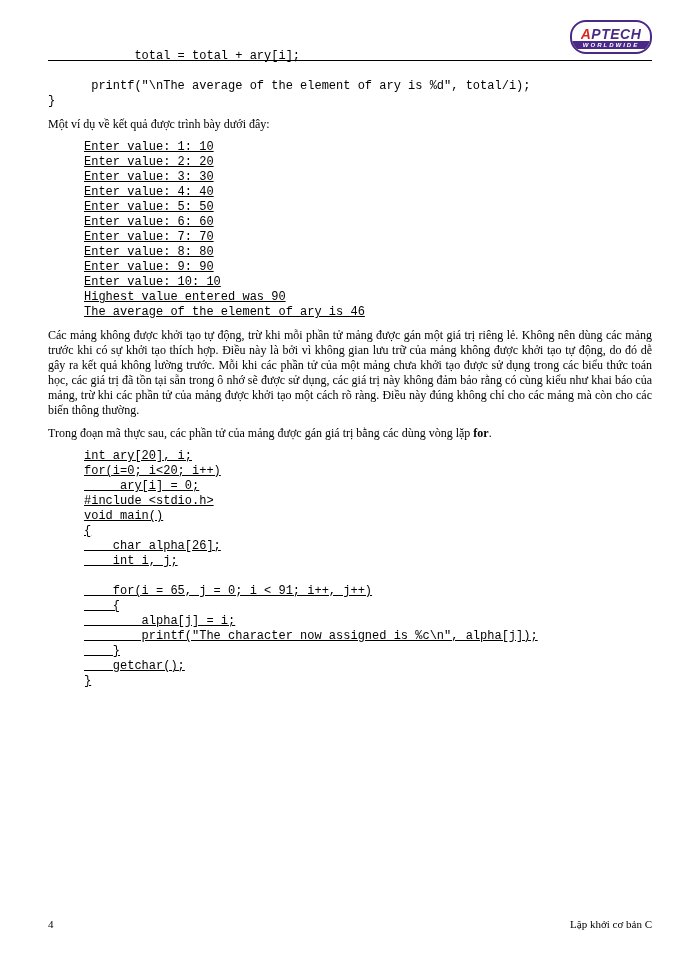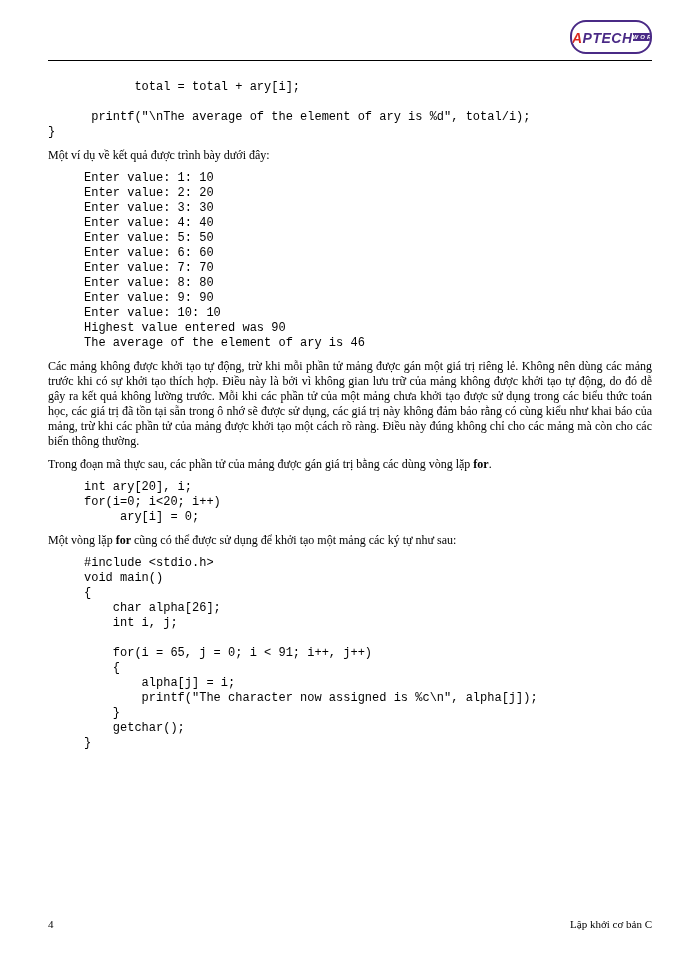--- a/index.html
+++ b/index.html
@@ -15,22 +15,22 @@
   }
   .logo {
     position: absolute;
     top: 20px;
     right: 48px;
     width: 82px;
     height: 34px;
     border: 2px solid #4a2a86;
     border-radius: 16px;
     display: flex;
-    flex-direction: row;
-    justify-content: space-between;
+    flex-direction: column;
+    justify-content: center;
     align-items: center;
     overflow: hidden;
   }
   .logo-top {
     font-family: Arial, sans-serif;
     font-weight: bold;
     font-style: italic;
     font-size: 14px;
     letter-spacing: 0.5px;
     background: linear-gradient(90deg, #d9261c 0%, #d9261c 18%, #4a2a86 18%, #4a2a86 100%);
@@ -54,29 +54,29 @@
   }
   .hr-line {
     position: absolute;
     top: 60px;
     left: 48px;
     right: 48px;
     height: 1px;
     background: #000;
   }
   .content {
-    margin-top: 48px;
+    margin-top: 17px;
     line-height: 1.25;
   }
   .mono {
     font-family: "Courier New", Courier, monospace;
     font-size: 12px;
     white-space: pre;
   }
-  .code-block { margin-left: 36px; }
+  .code-block { margin-left: 36px; text-decoration: underline; }
   .para { margin: 8px 0; text-align: justify; }
   .heading {
     font-weight: bold;
     text-decoration: underline;
     margin: 10px 0;
   }
   .arrow {
     display: inline-block;
     width: 12px;
     margin-right: 4px;
@@ -129,23 +129,20 @@
 
   <div class="para">
     <span>Trong đoạn mã thực sau, các phần tử của mảng được gán giá trị bằng các dùng vòng lặp </span><b>for</b><span>.</span>
   </div>
 
   <div class="mono code-block">int ary[20], i;
 for(i=0; i&lt;20; i++)
      ary[i] = 0;</div>
 
 
-  <div class="para">
-    <span>Một vòng lặp </span><b>for</b><span> cũng có thể được sử dụng để khởi tạo một mảng các ký tự như sau:</span>
-  </div>
 
 
   <div class="mono code-block">#include &lt;stdio.h&gt;
 void main()
 {
     char alpha[26];
     int i, j;
 
     for(i = 65, j = 0; i &lt; 91; i++, j++)
     {

